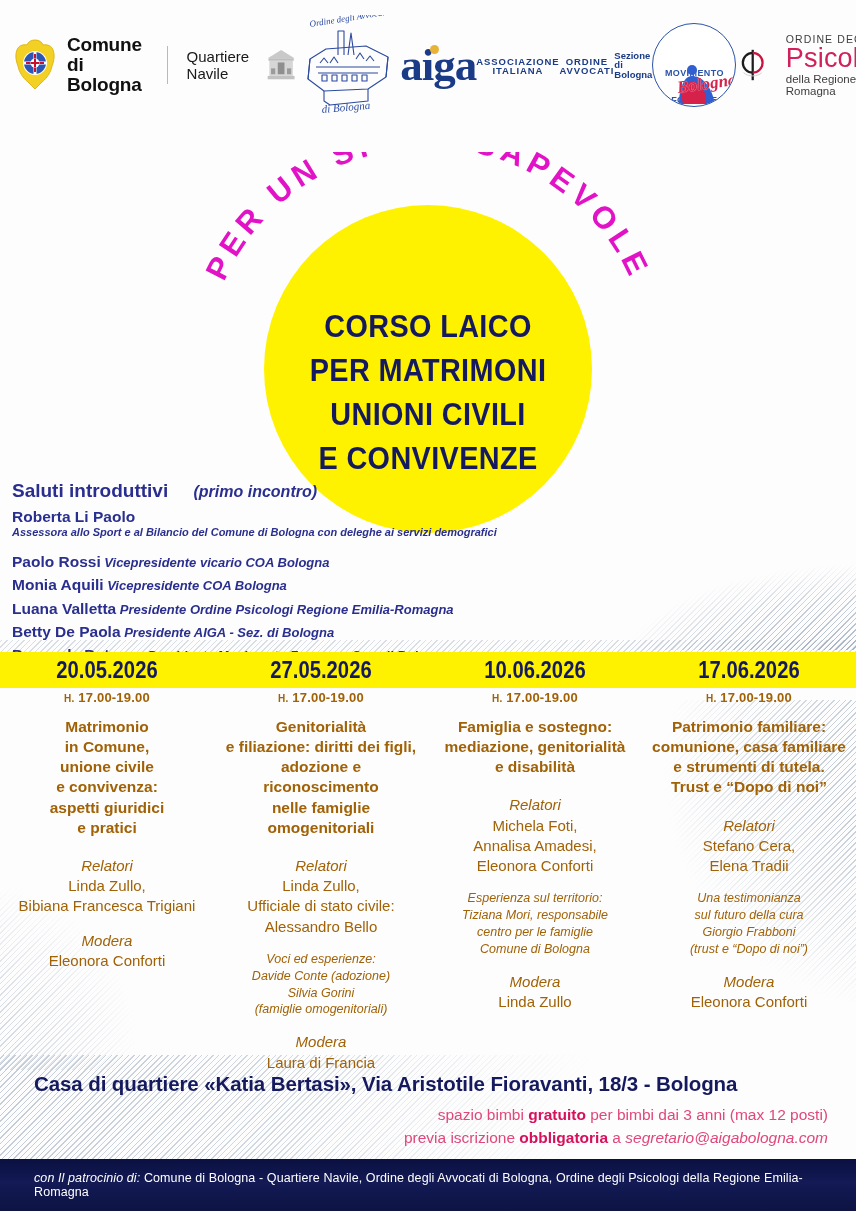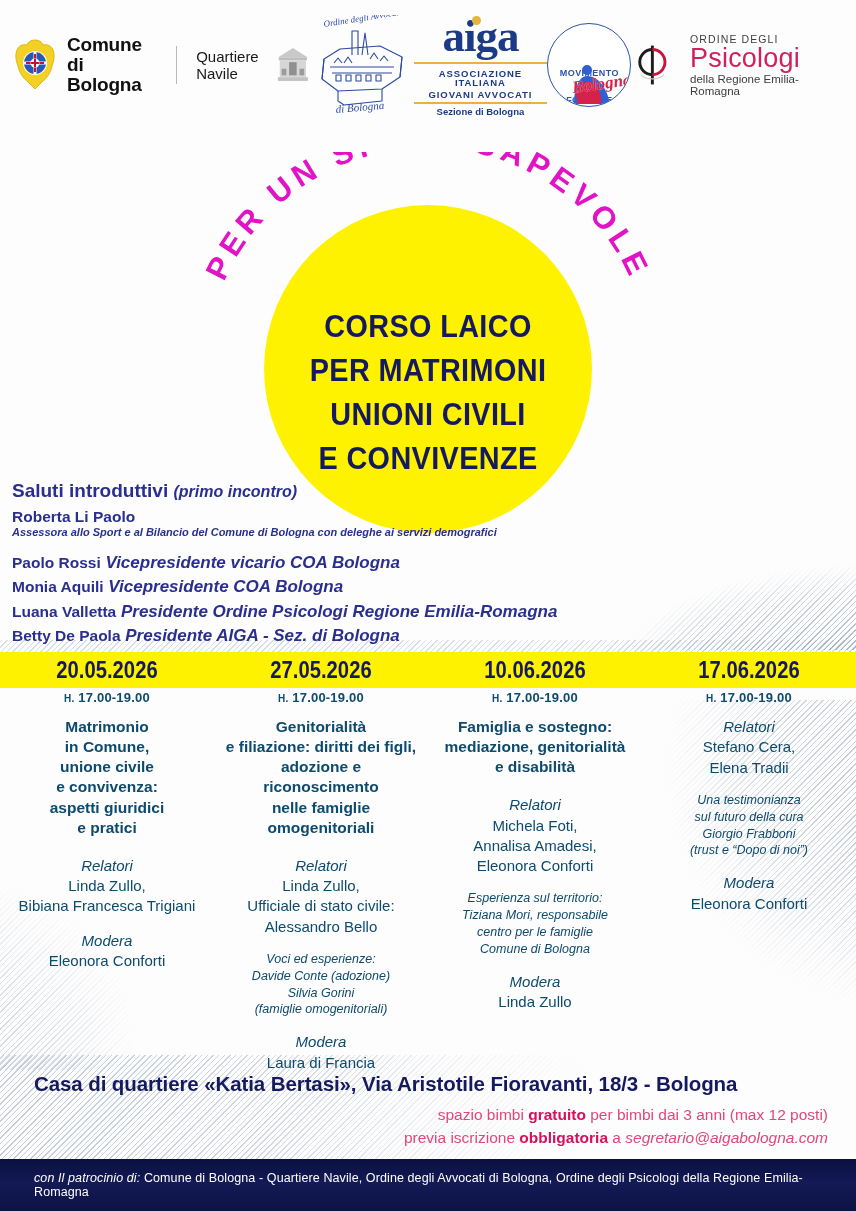--- a/index.html
+++ b/index.html
@@ -70,21 +70,21 @@
   }
   .comune .divider{width:1px;height:38px;background:#b9b9b9;margin:0 10px;}
   .comune .quart{font-size:15px;line-height:1.15;color:#191919;}
   .comune .bldg{width:36px;height:40px;margin-left:8px;}
 
   
   .ordine{flex-direction:column;align-items:center;}
   .ordine svg{display:block;}
 
   
-  .aiga{flex-direction:column;align-items:center;line-height:1;}
+  .aiga{flex-direction:row;align-items:center;line-height:1;}
   .aiga .word{
     font-family:"Liberation Serif", serif;
     font-weight:bold;font-size:45px;color:#1b3b86;letter-spacing:-1px;
     position:relative;
   }
   .aiga .dot{
     position:absolute;width:9px;height:9px;border-radius:50%;
     background:#e8b33a;left:30px;top:2px;
   }
   .aiga .sub{
@@ -143,44 +143,44 @@
     transform:scaleX(.93);
   }
   .hero-title div{white-space:nowrap;}
 
   
   .saluti{
     position:absolute;left:12px;top:480px;width:560px;z-index:6;
     color:#2a2f8f;
   }
   .saluti .head{font-size:19px;font-weight:bold;margin-bottom:4px;}
-  .saluti .head em{font-size:16px;font-weight:bold;font-style:italic;}
+  .saluti .head em{font-size:16px;font-weight:bold;font-style:italic;margin-left:20px;}
   .sal-row{margin-top:5.5px;line-height:1.12;}
   .sal-row .nm{font-size:15.5px;font-weight:bold;}
-  .sal-row .rl{font-size:17px;font-style:italic;font-weight:bold;}
+  .sal-row .rl{font-size:13px;font-style:italic;font-weight:bold;}
   .sal-row .rl.block{display:block;font-size:11px;margin-top:1px;font-style:italic;}
 
   
   .date-band{
     position:absolute;left:0;top:652px;width:856px;height:36px;
     background:#FFF200;z-index:6;
     display:flex;
   }
   .date-band .cell{
     flex:1;display:flex;align-items:center;justify-content:center;
     font-size:23px;font-weight:bold;color:#151a5e;letter-spacing:0px;
     transform:scaleX(.88);
   }
 
   
   .schedule{
     position:absolute;left:0;top:690px;width:856px;height:365px;
     display:flex;z-index:6;
   }
-  .col{flex:1;text-align:center;padding:0 8px;box-sizing:border-box;color:#0c4a6e;}
+  .col{flex:1;text-align:center;padding:0 8px;box-sizing:border-box;color:#a16207;}
   .col .time{
     font-size:13px;font-weight:bold;letter-spacing:.2px;margin-bottom:12px;
   }
   .col .time .h{font-size:10px;}
   .col .topic{
     font-size:15.5px;font-weight:bold;line-height:1.3;margin-bottom:18px;
   }
   .block{margin-bottom:14px;}
   .block .lbl{font-size:15px;font-style:italic;line-height:1.35;}
   .block .val{font-size:15px;line-height:1.35;}
@@ -276,21 +276,21 @@
       </svg>
     </div>
 
     <div class="logo aiga">
       <div class="word">
         <span class="dot"></span>
         <span>aiga</span>
       </div>
       <div class="rule"></div>
       <div class="sub">ASSOCIAZIONE ITALIANA</div>
-      <div class="sub">GIOVANI AVVOCATI</div>
+      <div class="sub">ORDINE AVVOCATI</div>
       <div class="rule"></div>
       <div class="sez">Sezione di Bologna</div>
     </div>
 
     <div class="logo">
       <div class="movforense">
         <div class="mf-t">MOVIMENTO</div>
         <div class="mf-t" style="margin-top:16px">FORENSE</div>
         <svg class="mf-shape" width="46" height="42" viewBox="0 0 46 42">
           <path d="M14 6a5 5 0 1 1 10 0 5 5 0 0 1-10 0z" fill="#2f5fd0"></path>
@@ -399,20 +399,21 @@
           <div class="lbl">Esperienza sul territorio:</div>
           <div class="val">Tiziana Mori, responsabile<br>centro per le famiglie<br>Comune di Bologna</div>
         </div>
         <div class="block">
           <div class="lbl">Modera</div>
           <div class="val">Linda Zullo</div>
         </div>
       </div>
       <div class="col">
         <div class="time"><span class="h">H.</span><span> 17.00-19.00</span></div>
+        <div class="topic">Patrimonio familiare:<br>comunione, casa familiare<br>e strumenti di tutela.<br>Trust e “Dopo di noi”</div>
         <div class="block">
           <div class="lbl">Relatori</div>
           <div class="val">Stefano Cera,<br>Elena Tradii</div>
         </div>
         <div class="block small">
           <div class="lbl">Una testimonianza<br>sul futuro della cura</div>
           <div class="val">Giorgio Frabboni<br>(trust e “Dopo di noi”)</div>
         </div>
         <div class="block">
           <div class="lbl">Modera</div>

